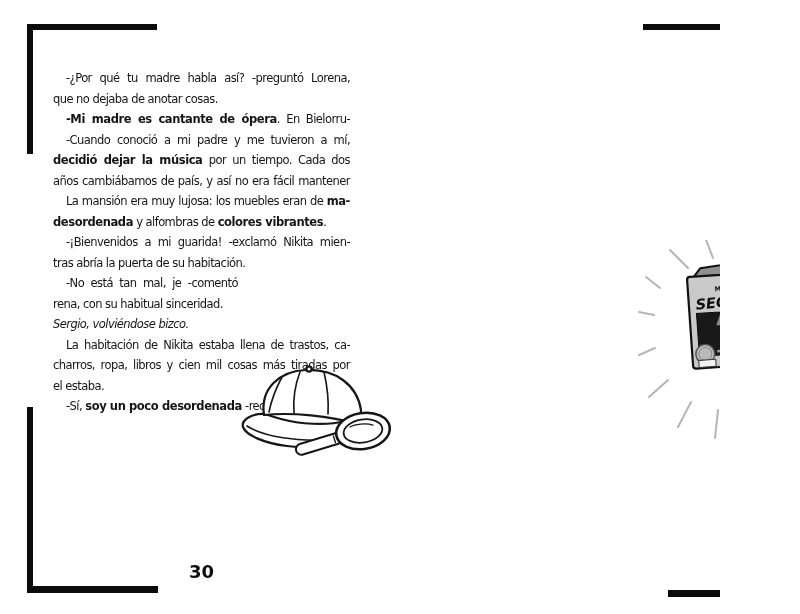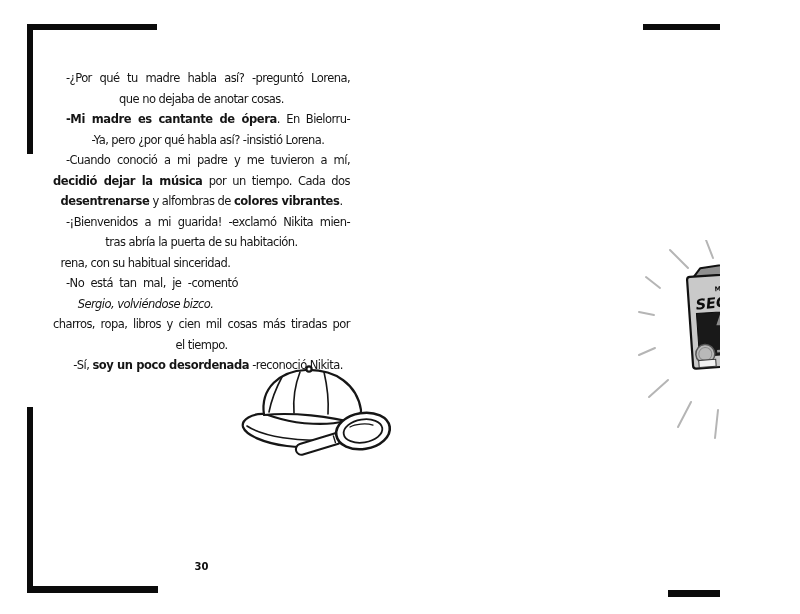--- a/index.html
+++ b/index.html
@@ -4,26 +4,26 @@
 <style>
   html,body{margin:0;padding:0;background:#ffffff;}
   .spread{position:relative;width:720px;height:614px;background:#ffffff;overflow:hidden;
           font-family:"DejaVu Sans",sans-serif;color:#151515;}
   .bar{position:absolute;background:#0b0b0b;}
   .page{position:absolute;top:0;height:614px;}
   .page.left{left:0;width:400px;}
   .page.right{left:400px;width:400px;}
   .text-col{position:absolute;font-size:11.5px;letter-spacing:-0.55px;line-height:20.5px;color:#151515;}
   .page.left  .text-col{left:53px;top:68px;width:297px;}
-  .line{height:20.5px;white-space:nowrap;text-align:center;}
+  .line{height:20.5px;white-space:nowrap;}
   .line.just{white-space:normal;text-align:justify;text-align-last:justify;}
   .line.ind{text-indent:13px;}
   .b{font-weight:bold;letter-spacing:-0.4px;}
   .page-num{position:absolute;top:561px;width:297px;text-align:center;
-            font-size:10px;font-weight:bold;color:#0d0d0d;}
+            font-size:18px;font-weight:bold;color:#0d0d0d;}
   .page.left  .page-num{left:53px;}
   .art{position:absolute;}
   svg text{font-family:"DejaVu Sans",sans-serif;}
 </style>
 </head>
 <body>
 
 <div class="spread">
 
   <div class="bar" style="left:27px;top:24px;width:130px;height:6px"></div>
@@ -33,31 +33,33 @@
   <div class="bar" style="left:643px;top:24px;width:130px;height:6px"></div>
   <div class="bar" style="left:767px;top:24px;width:6px;height:129px"></div>
   <div class="bar" style="left:767px;top:460px;width:6px;height:137px"></div>
   <div class="bar" style="left:668px;top:590px;width:105px;height:7px"></div>
 
   <section class="page left">
     <div class="text-col">
         <div class="line ind just"><span>-¿Por qué tu madre habla así? -preguntó Lorena,</span></div>
         <div class="line"><span>que no dejaba de anotar cosas.</span></div>
         <div class="line ind just"><span class="b">-Mi madre es cantante de ópera</span><span>. En Bielorru-</span></div>
-        <div class="line ind"><span>-Ya, pero ¿por qué habla así? -insistió Lorena.</span></div>
         <div class="line ind just"><span>-Cuando conoció a mi padre y me tuvieron a mí,</span></div>
         <div class="line just"><span class="b">decidió dejar la música</span><span> por un tiempo. Cada dos</span></div>
-        <div class="line"><span class="b">desentrenarse</span><span> y alfombras de </span><span class="b">colores vibrantes</span><span>.</span></div>
+        <div class="line just"><span>años cambiábamos de país, y así no era fácil mantener</span></div>
+        <div class="line ind just"><span>La mansión era muy lujosa: los muebles eran de </span><span class="b">ma-</span></div>
+        <div class="line"><span class="b">desordenada</span><span> y alfombras de </span><span class="b">colores vibrantes</span><span>.</span></div>
         <div class="line ind just"><span>-¡Bienvenidos a mi guarida! -exclamó Nikita mien-</span></div>
         <div class="line"><span>tras abría la puerta de su habitación.</span></div>
+        <div class="line ind just" style="width: 185px;"><span>-No está tan mal, je -comentó</span></div>
         <div class="line" style="width: 185px;"><span>rena, con su habitual sinceridad.</span></div>
-        <div class="line ind just" style="width: 185px;"><span>-No está tan mal, je -comentó</span></div>
         <div class="line" style="width: 185px; font-style: italic;"><span>Sergio, volviéndose bizco.</span></div>
+        <div class="line ind just"><span>La habitación de Nikita estaba llena de trastos, ca-</span></div>
         <div class="line just"><span>charros, ropa, libros y cien mil cosas más tiradas por</span></div>
-        <div class="line"><span>el tiempo.</span></div>
+        <div class="line"><span>el estaba.</span></div>
         <div class="line ind"><span>-Sí, </span><span class="b">soy un poco desordenada</span><span> -reconoció Nikita.</span></div>
       </div>
     <div class="page-num">30</div>
   </section>
 
   <svg class="art" style="left:230px;top:362px" width="170" height="100" viewBox="230 362 170 100">
     <g fill="#ffffff" stroke="#161616" stroke-width="2.2" stroke-linejoin="round" stroke-linecap="round">
 
       <path d="M265,414 C252,413 241,420 243,427 C246,435 263,443 287,446 C312,449 336,444 345,435 C350,430 349,424 345,421 C327,426 299,424 281,419 C273,417 268,415 265,414 Z"></path>
       <path d="M247,426 C262,436 300,443 331,439" fill="none" stroke-width="1.6"></path>

